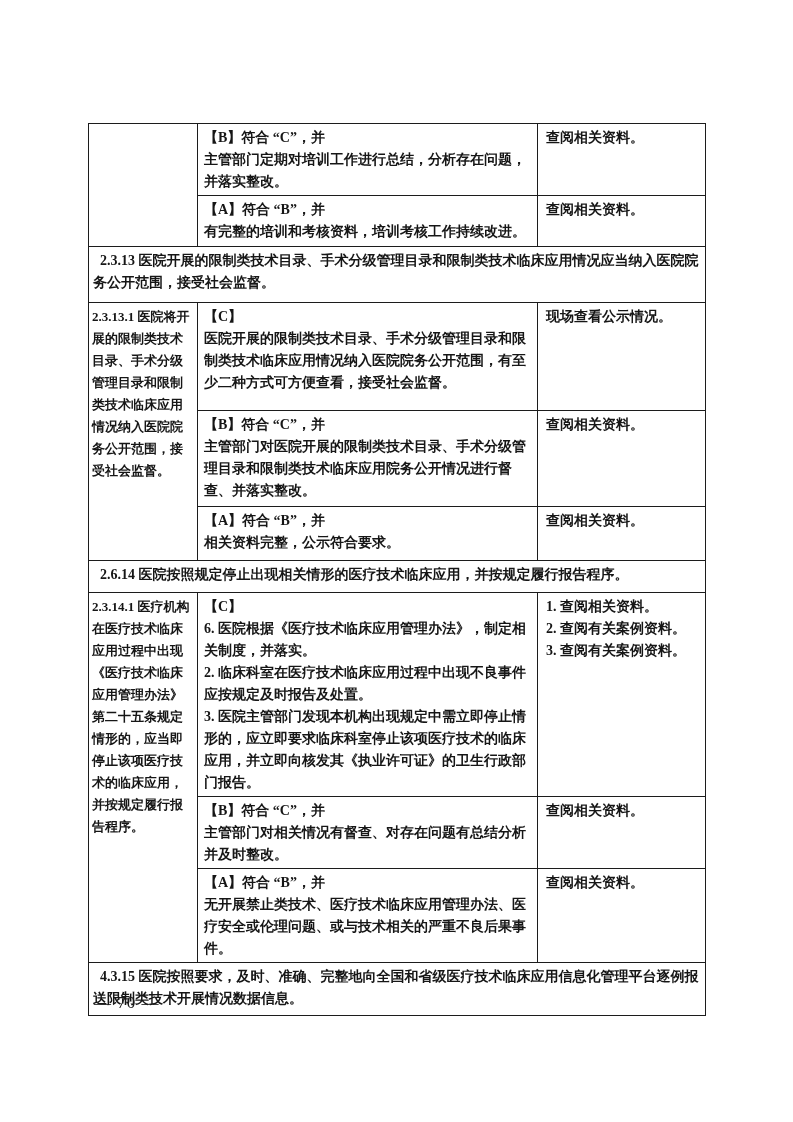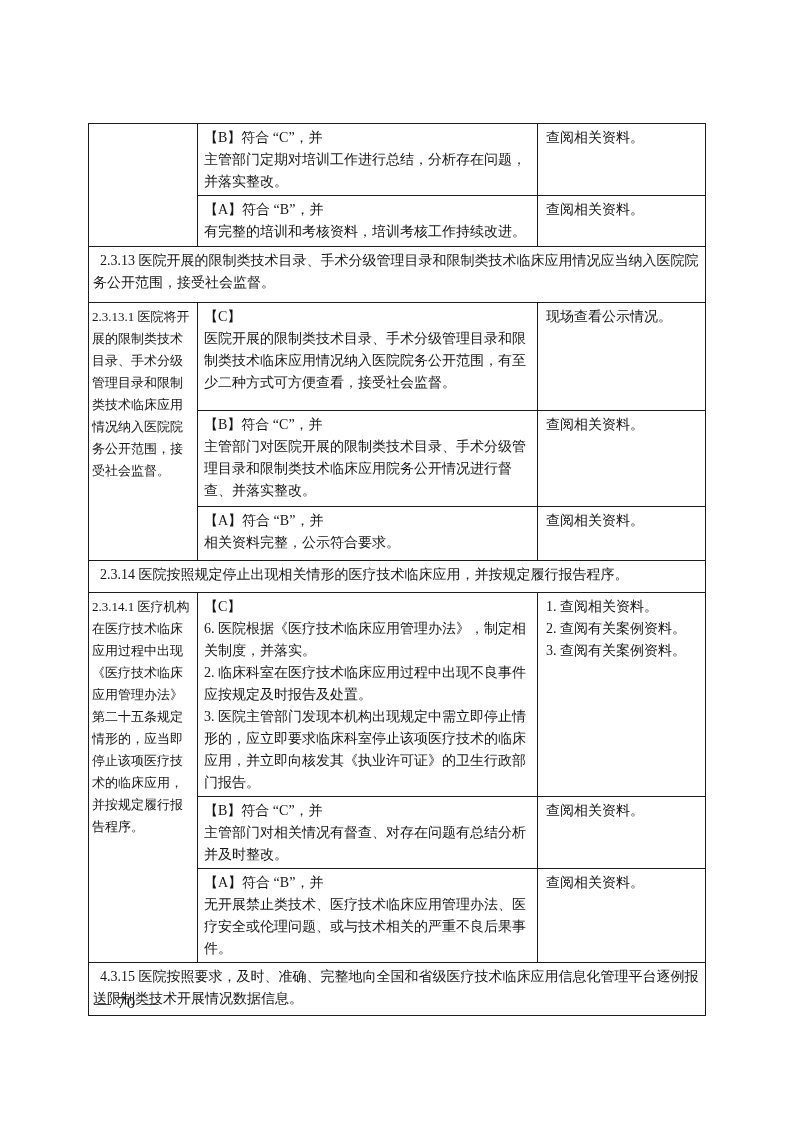--- a/index.html
+++ b/index.html
@@ -14,20 +14,21 @@
     font-family: "Liberation Serif", "DejaVu Serif", serif;
     color: #161616;
   }
   .doc-table {
     position: absolute;
     left: 88px;
     top: 123px;
     width: 617px;
     border-collapse: collapse;
     table-layout: fixed;
+    font-weight: bold;
   }
   .doc-table td {
     border: 1px solid #1c1c1c;
     vertical-align: top;
     padding: 3px 6px 2px 6px;
     font-size: 14px;
     line-height: 22px;
     word-break: break-all;
   }
   td.item-left-cell {
@@ -103,21 +104,21 @@
     </tr>
     <tr style="height:54px">
       <td>
         <div class="grade-label">【A】符合 “B”，并</div>
         <div>相关资料完整，公示符合要求。</div>
       </td>
       <td class="method-cell">查阅相关资料。</td>
     </tr>
 
     <tr style="height:32px">
-      <td class="full-row-cell" colspan="3">2.3.14 医院按照规定停止出现相关情形的医疗技术临床应用，并按规定履行报告程序。</td>
+      <td class="full-row-cell" colspan="3">2.6.14 医院按照规定停止出现相关情形的医疗技术临床应用，并按规定履行报告程序。</td>
     </tr>
 
     <tr style="height:195px">
       <td class="item-left-cell" rowspan="3">2.3.14.1 医疗机构在医疗技术临床应用过程中出现《医疗技术临床应用管理办法》第二十五条规定情形的，应当即停止该项医疗技术的临床应用，并按规定履行报告程序。</td>
       <td>
         <div class="grade-label">【C】</div>
         <div>6. 医院根据《医疗技术临床应用管理办法》，制定相关制度，并落实。</div>
         <div>2. 临床科室在医疗技术临床应用过程中出现不良事件应按规定及时报告及处置。</div>
         <div>3. 医院主管部门发现本机构出现规定中需立即停止情形的，应立即要求临床科室停止该项医疗技术的临床应用，并立即向核发其《执业许可证》的卫生行政部门报告。</div>
       </td>

